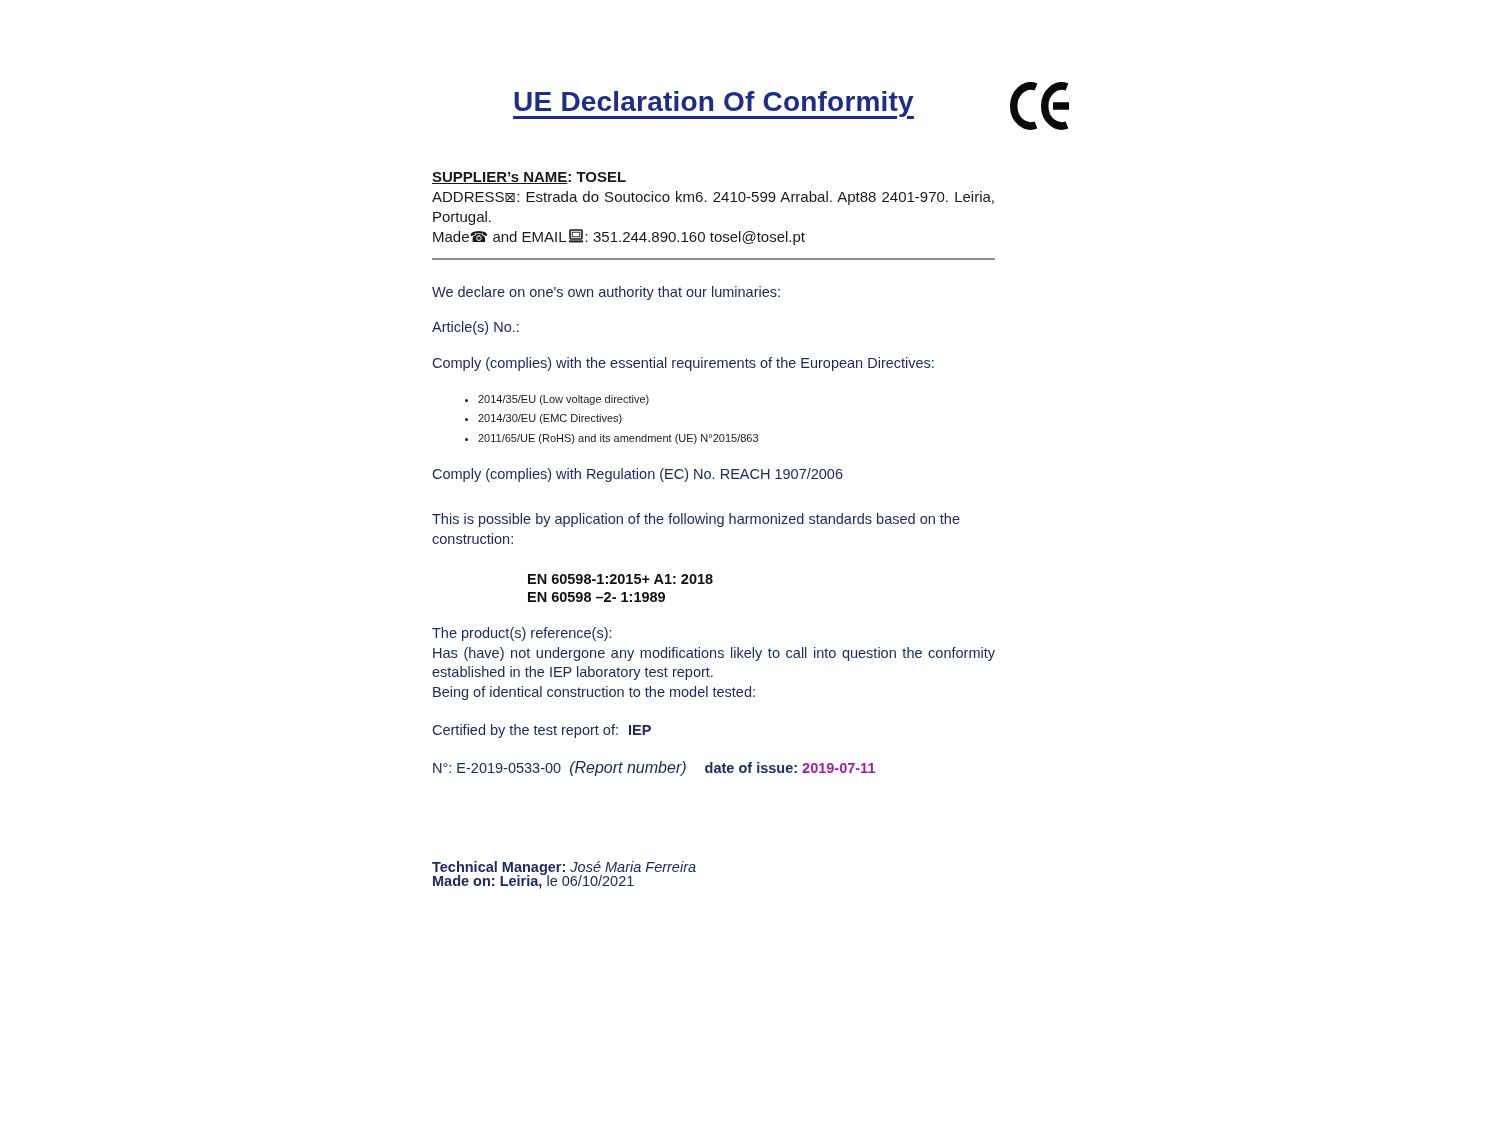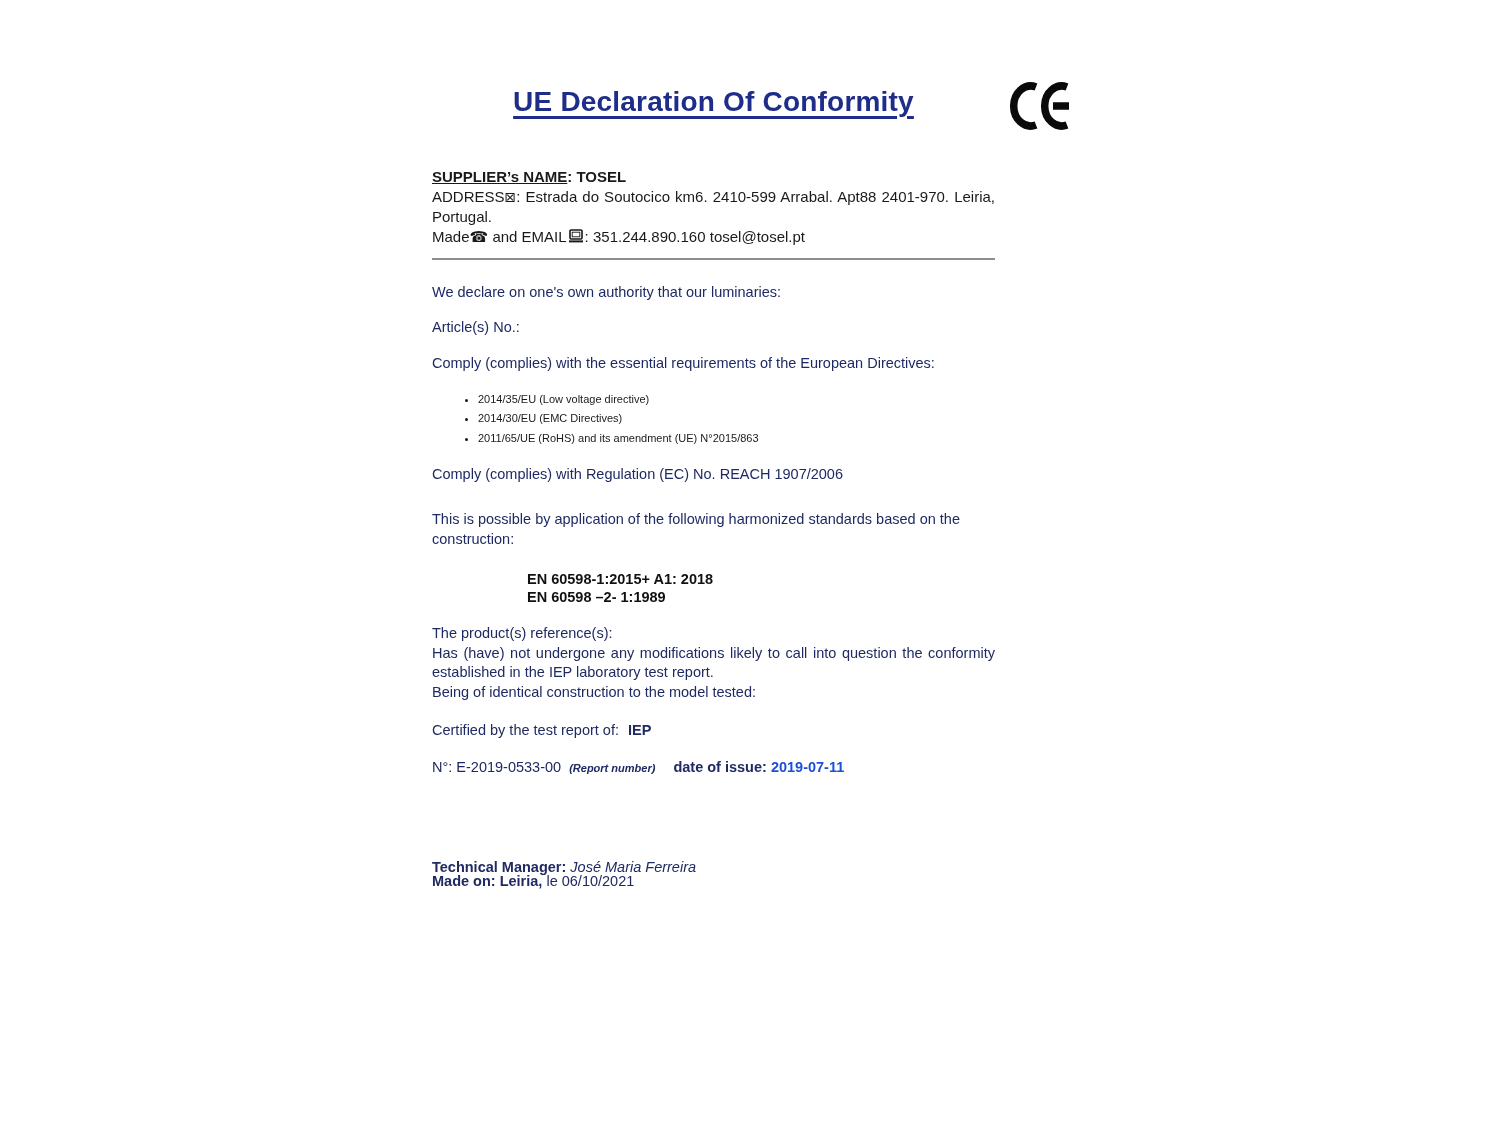--- a/index.html
+++ b/index.html
@@ -32,23 +32,23 @@
   .bullets { top:390px; margin:0; padding-left:46px; color:#1a1a1a; }
   .bullets li { font-size:11px; line-height:19.4px; }
   .bullets li::marker { font-size:11px; }
   .p-reach { top:465px; }
   .p-harmonized { top:510px; }
   .standards { top:571px; padding-left:95px; font-weight:700; color:#111; font-size:14.5px; line-height:17.6px; white-space:pre-line; }
   .p-products { top:624px; }
   .p-certified { top:721px; }
   .cert-value { font-weight:700; margin-left:9px; }
   .p-report { top:758px; }
-  .report-note { font-size:11px; font-style:italic; margin-left:4px;font-weight:bold; }
+  .report-note { font-size:16px; font-style:italic; margin-left:4px; }
   .date-label { margin-left:14px; font-weight:600; }
-  .date-value { color:#1d4ed8; font-weight:600; }
+  .date-value { color:#a21caf; font-weight:600; }
   .p-madeon { top:872px; }
   .p-manager { top:858px; }
   .b { font-weight:700; }
   .i { font-style:italic; }
   .sig-wrap { left:442px; top:945px; width:180px; height:110px; }
   .sig-scribble { position:absolute; left:0; top:0; }
   .sig-text {
     position:absolute; left:28px; top:34px; font-family:"Liberation Serif", serif;
     font-size:11.5px; line-height:14px; color:#2b2b2b; white-space:pre-line;
   }

